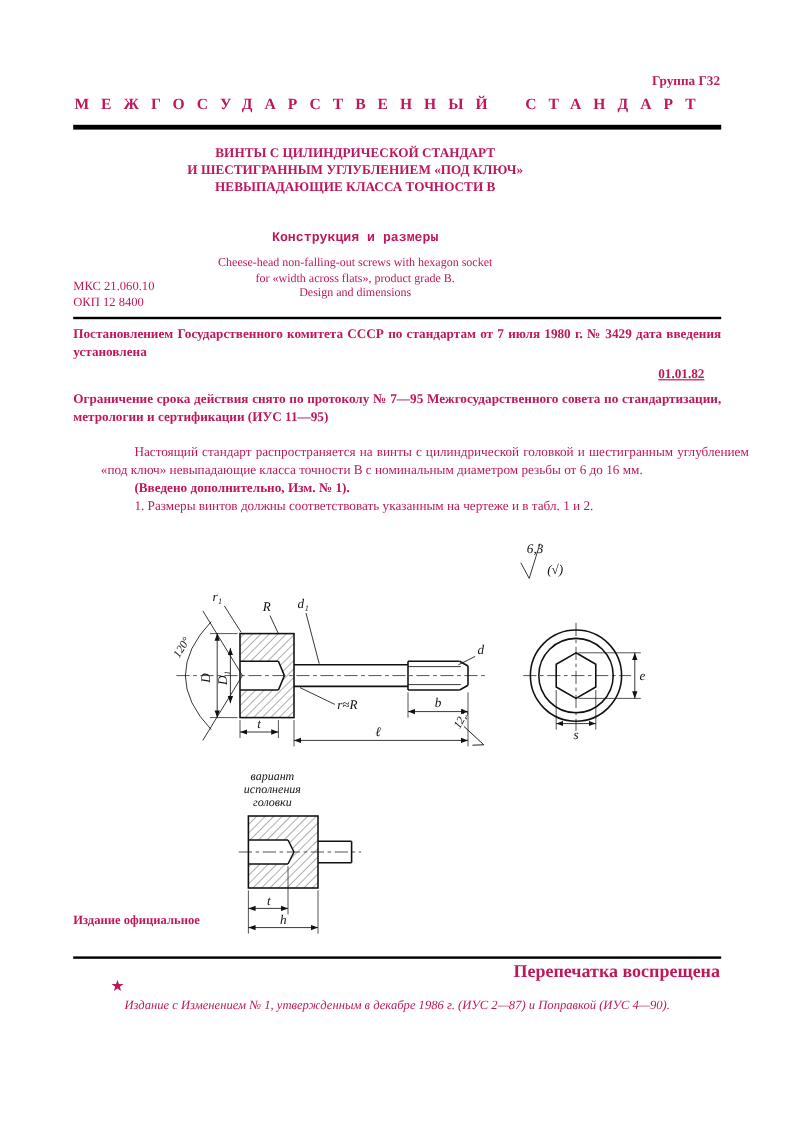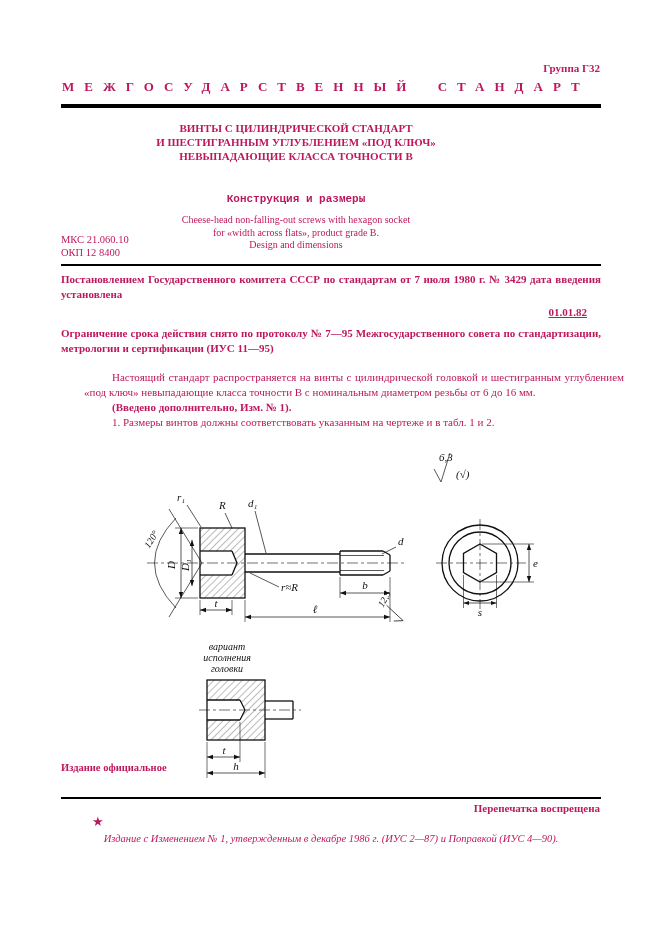--- a/index.html
+++ b/index.html
@@ -32,21 +32,21 @@
   svg text.cap{font-size:10px;}
   svg text.sm{font-size:9.5px;}
   .outline{stroke:#111;stroke-width:1.3;fill:none;}
   .thin{stroke:#111;stroke-width:0.7;fill:none;}
   .dim{stroke:#111;stroke-width:0.7;fill:none;}
   .ext{stroke:#111;stroke-width:0.6;fill:none;}
   .cl{stroke:#111;stroke-width:0.6;fill:none;stroke-dasharray:11 3 3 3;}
   .hatch{fill:url(#hatch);stroke:none;}
   .footer-rule{position:absolute;top:797px;left:61px;width:540px;height:2px;background:#000;}
   .footer-official{position:absolute;top:762px;left:61px;font-size:10.5px;font-weight:bold;}
-  .footer-reprint{position:absolute;top:802px;right:61px;font-size:11px;font-weight:bold;}
+  .footer-reprint{position:absolute;top:802px;right:61px;font-size:15px;font-weight:bold;}
   .footer-star{position:absolute;top:814px;left:92px;font-size:13px;}
   .edition-note{position:absolute;top:833px;left:61px;width:540px;text-align:center;
         font-style:italic;font-size:10.5px;}
   .page-number{position:absolute;top:852px;left:0;width:100%;text-align:center;font-size:11px;}
 </style>
 </head>
 <body>
 
 <div class="page">
 

